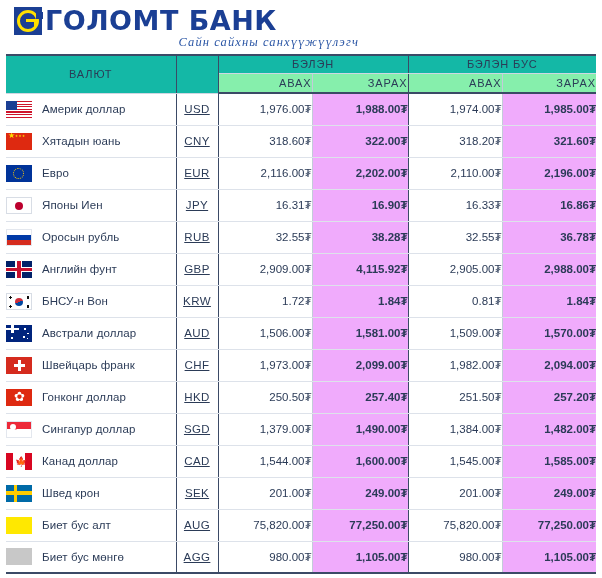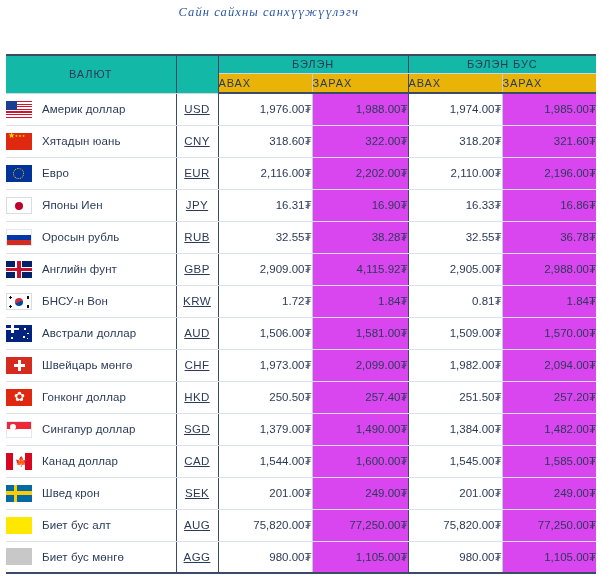--- a/index.html
+++ b/index.html
@@ -104,22 +104,22 @@
     text-align: center;
     border-bottom: 1px solid #cfd6e2;
     background: #14b8a6;
   }
   thead tr.sub th {
     height: 20px;
     font-weight: normal;
     font-size: 11px;
     color: #2b3b57;
     letter-spacing: 0.9px;
-    text-align: left;
-    background: #eab308;
+    text-align: right;
+    background: #86efac;
   }
   th.cur-head {
     letter-spacing: 1.3px;
     font-size: 11.5px;
   }
   
   .vsep-l { border-left: 1.6px solid #3b4a66; }
   .vsep-r { border-right: 1.6px solid #3b4a66; }
   .thin-l { border-left: 1px solid #c3cbd9; }
 
@@ -141,21 +141,21 @@
     font-size: 11.5px;
     letter-spacing: 0.4px;
     text-decoration: underline;
   }
   td.num {
     text-align: right;
     padding-right: 11px;
     font-size: 11.5px;
     white-space: nowrap;
   }
-  td.shade, th.shade { background: #d946ef; }
+  td.shade, th.shade { background: #f0abfc; font-weight: bold; }
 
   .cur-name {
     margin-left: 10px;
     font-size: 11.5px;
     color: #2b3b57;
     letter-spacing: 0.1px;
   }
 
   
   .flag {
@@ -251,20 +251,29 @@
   
   .f-gold { background:#ffe800; }
   .f-silver { background:#c8c8c8; }
 </style>
 </head>
 <body>
 
 <div id="app">
 
   <div class="brand">
+    <div class="brand-row">
+      <span class="logo-mark">
+        <span class="ring"></span>
+          <span class="bar"></span>
+          <span class="stem"></span>
+          <span class="notch"></span>
+      </span>
+      <span class="logo-word">ГОЛОМТ БАНК</span>
+    </div>
     <div class="logo-tagline">Сайн сайхны санхүүжүүлэгч</div>
   </div>
 
   <div class="rates-wrap">
     <table class="rates">
       <colgroup>
         <col style="width:170px">
           <col style="width:42px">
         <col style="width:94px">
           <col style="width:96px">
@@ -387,21 +396,21 @@
             <td class="code vsep-l vsep-r">AUD</td>
             <td class="num">1,506.00₮</td>
             <td class="num shade thin-l">1,581.00₮</td>
             <td class="num vsep-l">1,509.00₮</td>
             <td class="num shade thin-l">1,570.00₮</td>
           </tr>
           <tr>
             <td class="cur">
               <span class="cur-inner">
                 <span class="flag f-ch"></span>
-                <span class="cur-name">Швейцарь мөнгө</span>
+                <span class="cur-name">Швейцарь франк</span>
               </span>
             </td>
             <td class="code vsep-l vsep-r">CHF</td>
             <td class="num">1,973.00₮</td>
             <td class="num shade thin-l">2,099.00₮</td>
             <td class="num vsep-l">1,982.00₮</td>
             <td class="num shade thin-l">2,094.00₮</td>
           </tr>
           <tr>
             <td class="cur">

